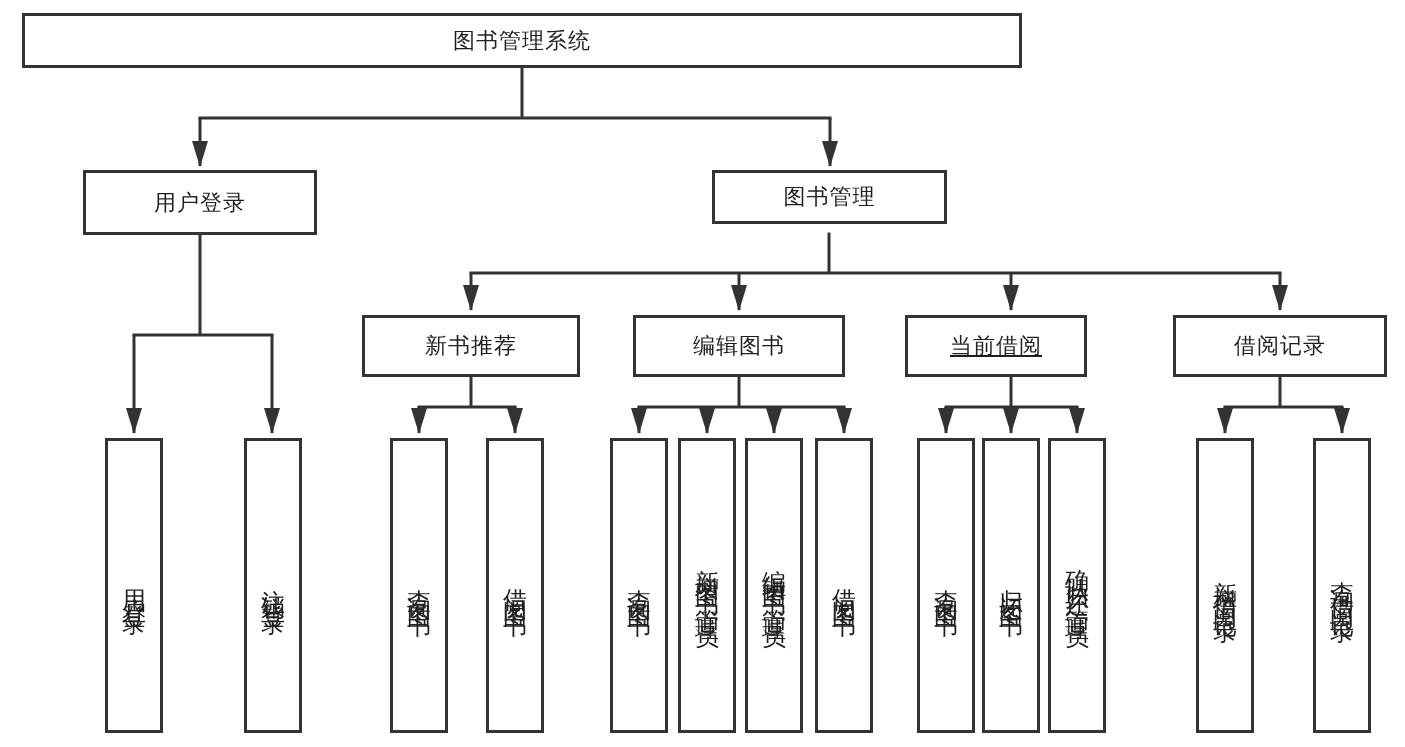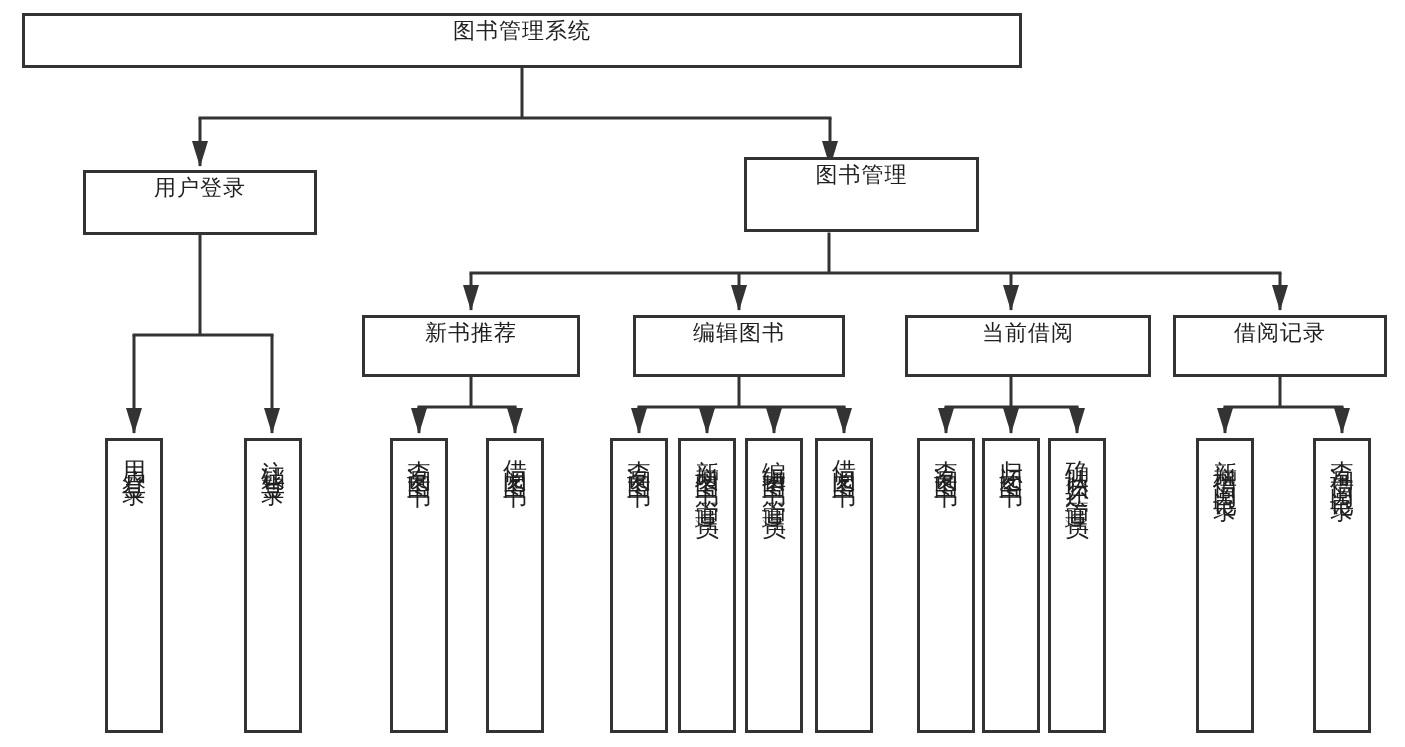--- a/index.html
+++ b/index.html
@@ -32,20 +32,21 @@
   .arrowline {
     stroke: #333333;
     stroke-width: 3;
   }
   .box {
     position: absolute;
     box-sizing: border-box;
     border: 3px solid #333333;
     background: #ffffff;
     display: flex;
+    align-items: center;
     justify-content: center;
     color: #1f1f1f;
     z-index: 1;
   }
   .hlabel {
     font-size: 22px;
     letter-spacing: 1px;
     white-space: nowrap;
   }
   .vlabel {
@@ -113,31 +114,31 @@
     <line class="arrowline" x1="1342" y1="407" x2="1342" y2="433" marker-end="url(#arrow)"></line>
   </svg>
 
   <div class="box" style="left:22px; top:13px; width:1000px; height:55px;">
     <span class="hlabel">图书管理系统</span>
   </div>
 
   <div class="box" style="left:83px; top:170px; width:234px; height:65px;">
     <span class="hlabel">用户登录</span>
   </div>
-  <div class="box" style="left:712px; top:157px; width:235px; height:75px;margin-left:32px;">
+  <div class="box" style="left:712px; top:170px; width:235px; height:54px;">
     <span class="hlabel">图书管理</span>
   </div>
 
   <div class="box" style="left:362px; top:315px; width:218px; height:62px;font-family:Liberation Serif, serif;">
     <span class="hlabel">新书推荐</span>
   </div>
   <div class="box" style="left:633px; top:315px; width:212px; height:62px;">
     <span class="hlabel">编辑图书</span>
   </div>
-  <div class="box" style="left:905px; top:315px; width:246px; height:62px;">
+  <div class="box" style="left:905px; top:315px; width:182px; height:62px;text-decoration:underline;">
     <span class="hlabel">当前借阅</span>
   </div>
   <div class="box" style="left:1173px; top:315px; width:214px; height:62px;">
     <span class="hlabel">借阅记录</span>
   </div>
 
   <div class="box" style="left:105px; top:438px; width:58px; height:295px;">
     <span class="vlabel">用户登录</span>
   </div>
   <div class="box" style="left:244px; top:438px; width:58px; height:295px;">

